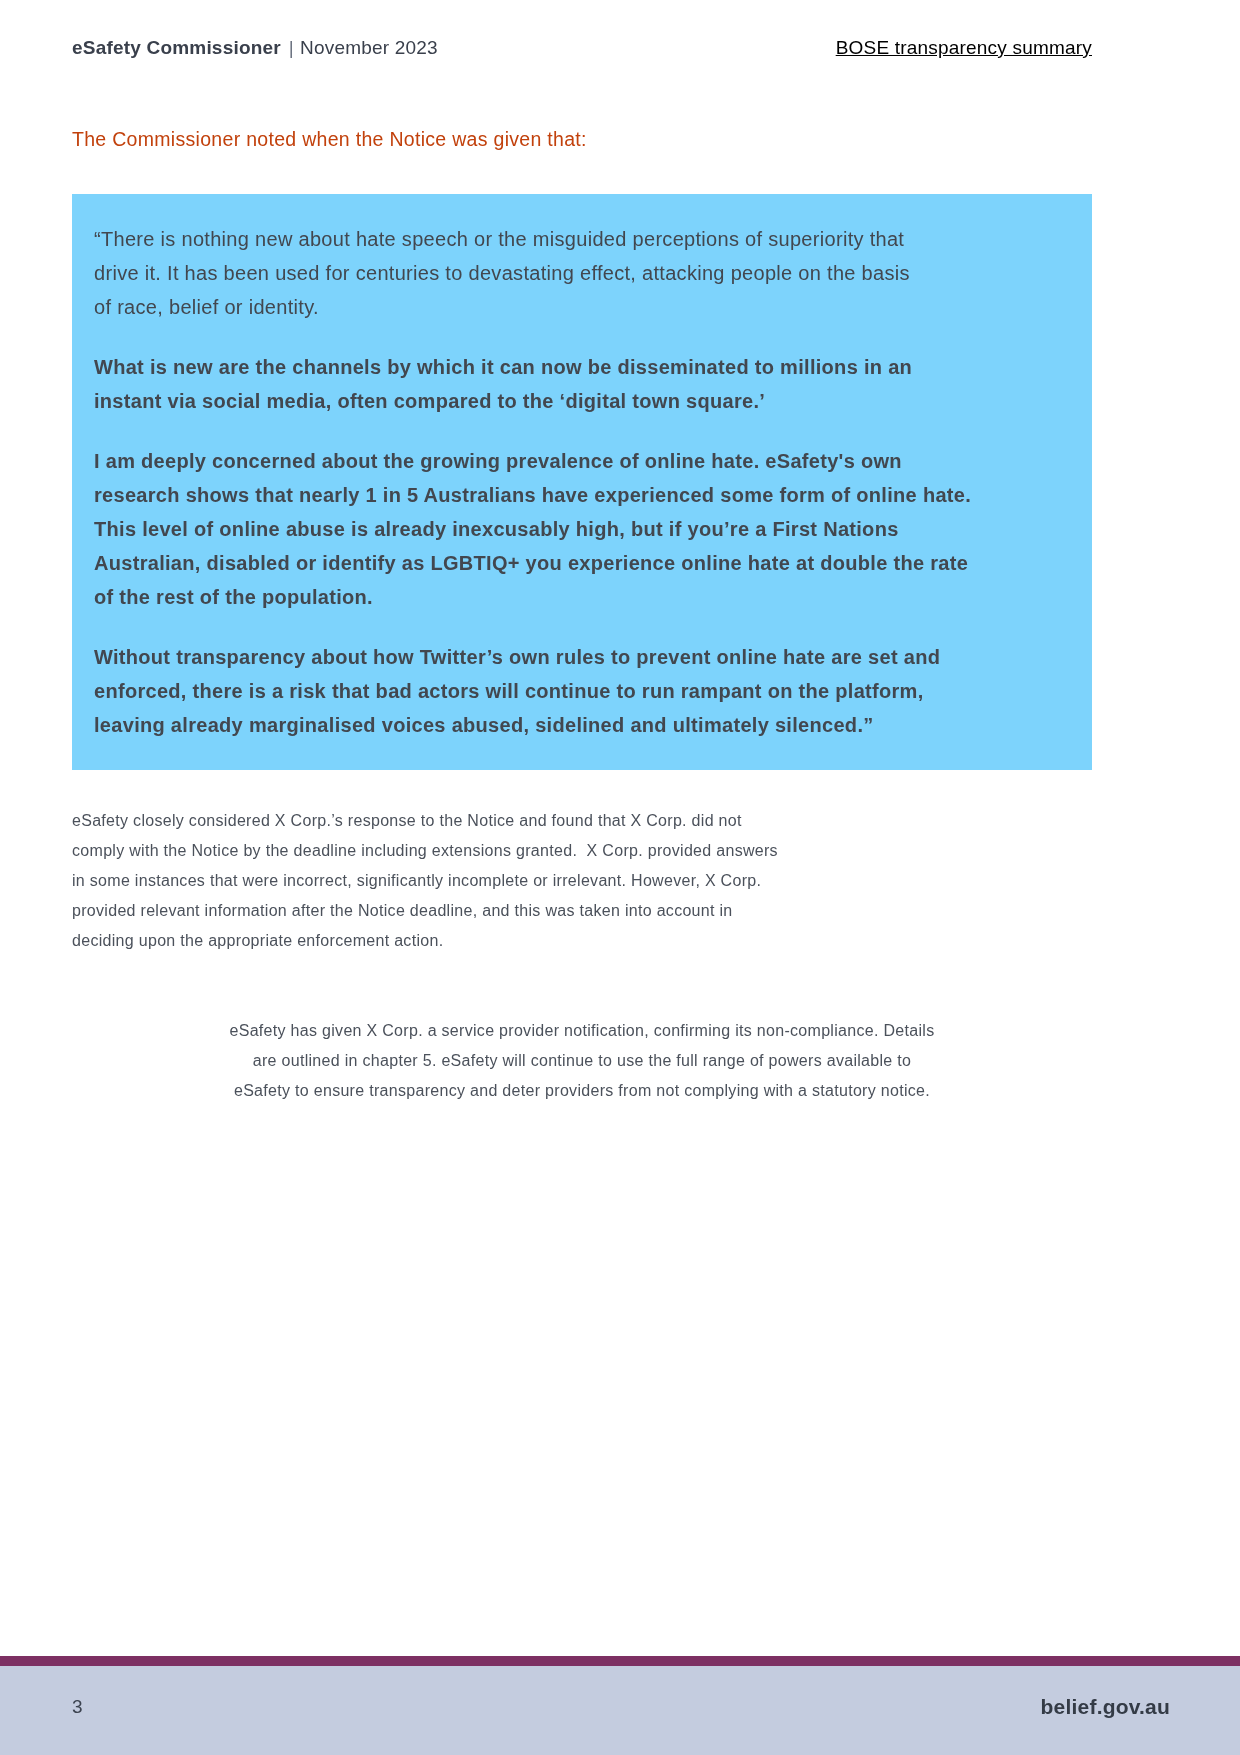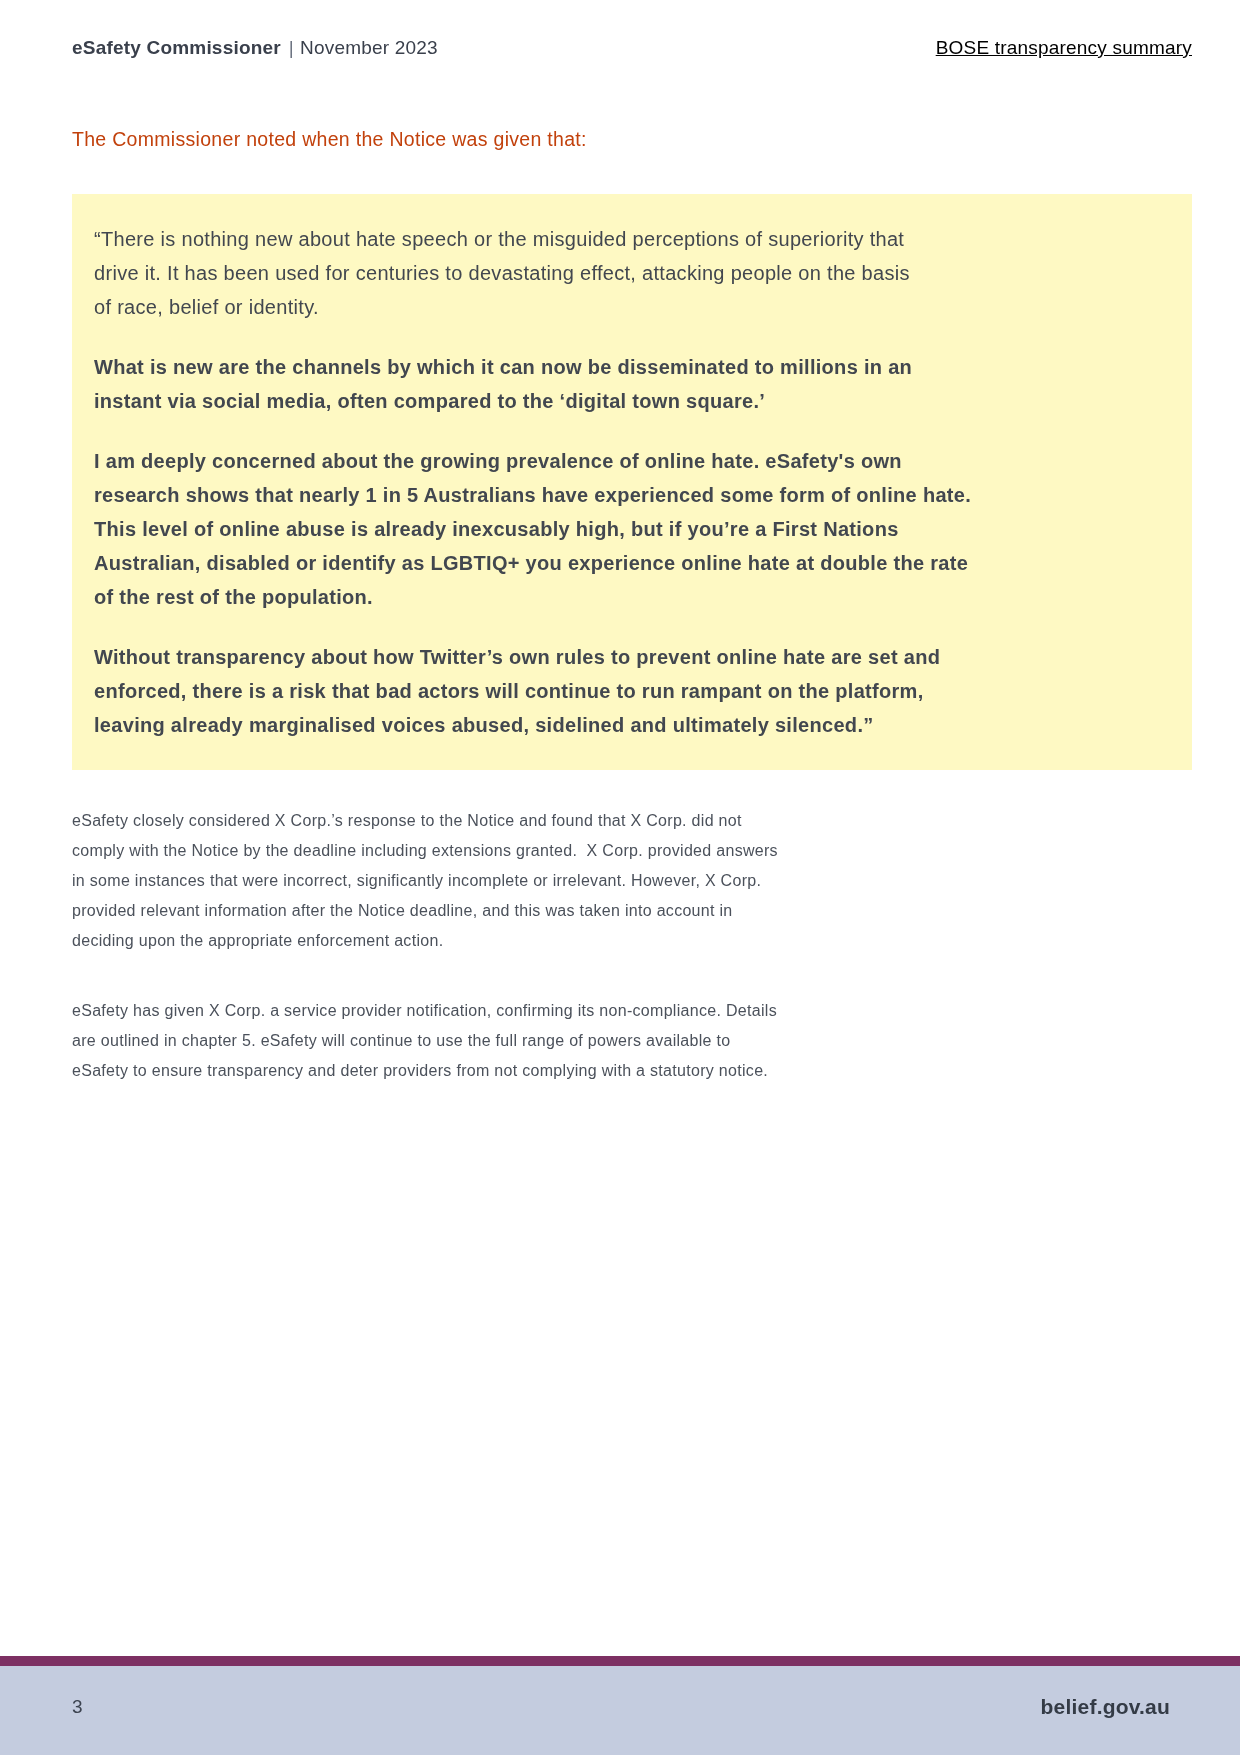--- a/index.html
+++ b/index.html
@@ -9,21 +9,21 @@
     height: 1755px;
     position: relative;
     font-family: "Liberation Sans", sans-serif;
     color: #474d57;
     overflow: hidden;
   }
   .page {
     position: absolute;
     top: 36px;
     left: 72px;
-    width: 1120px;
+    width: 1020px;
   }
   .doc-header {
     display: flex;
     justify-content: space-between;
     align-items: baseline;
     font-size: 19px;
     letter-spacing: 0.2px;
     color: #3a404c;
     line-height: 24px;
   }
@@ -49,21 +49,21 @@
     color: #42474f;
   }
   .quote-block p + p { margin-top: 26px; font-weight: bold; }
   .body-copy p {
     font-size: 16px;
     line-height: 30px;
     letter-spacing: 0.3px;
     color: #4b515b;
   }
   .body-copy p.first { margin-top: 36px; }
-  .body-copy p.second { margin-top: 40px; }
+  .body-copy p.second { margin-top: 60px; text-align: center; }
   .accent-bar {
     position: absolute;
     left: 0;
     top: 1656px;
     width: 1240px;
     height: 10px;
   }
   .footer-band {
     position: absolute;
     left: 0;
@@ -94,21 +94,21 @@
 
   <div class="doc-header">
     <div>
       <span class="bold">eSafety Commissioner</span><span class="sep">|</span><span>November 2023</span>
     </div>
     <div class="right">BOSE transparency summary</div>
   </div>
 
   <div class="intro">The Commissioner noted when the Notice was given that:</div>
 
-  <div class="quote-block" style="background: #fef9c3;">
+  <div class="quote-block" style="background: #7dd3fc;">
     <p>“There is nothing new about hate speech or the misguided perceptions of superiority that<br>drive it. It has been used for centuries to devastating effect, attacking people on the basis<br>of race, belief or identity.</p>
     <p>What is new are the channels by which it can now be disseminated to millions in an<br>instant via social media, often compared to the ‘digital town square.’</p>
     <p>I am deeply concerned about the growing prevalence of online hate. eSafety's own<br>research shows that nearly 1 in 5 Australians have experienced some form of online hate.<br>This level of online abuse is already inexcusably high, but if you’re a First Nations<br>Australian, disabled or identify as LGBTIQ+ you experience online hate at double the rate<br>of the rest of the population.</p>
     <p>Without transparency about how Twitter’s own rules to prevent online hate are set and<br>enforced, there is a risk that bad actors will continue to run rampant on the platform,<br>leaving already marginalised voices abused, sidelined and ultimately silenced.”</p>
   </div>
 
   <div class="body-copy">
     <p class="first">eSafety closely considered X Corp.’s response to the Notice and found that X Corp. did not<br>comply with the Notice by the deadline including extensions granted.&nbsp; X Corp. provided answers<br>in some instances that were incorrect, significantly incomplete or irrelevant. However, X Corp.<br>provided relevant information after the Notice deadline, and this was taken into account in<br>deciding upon the appropriate enforcement action.</p>
     <p class="second">eSafety has given X Corp. a service provider notification, confirming its non-compliance. Details<br>are outlined in chapter 5. eSafety will continue to use the full range of powers available to<br>eSafety to ensure transparency and deter providers from not complying with a statutory notice.</p>
   </div>

